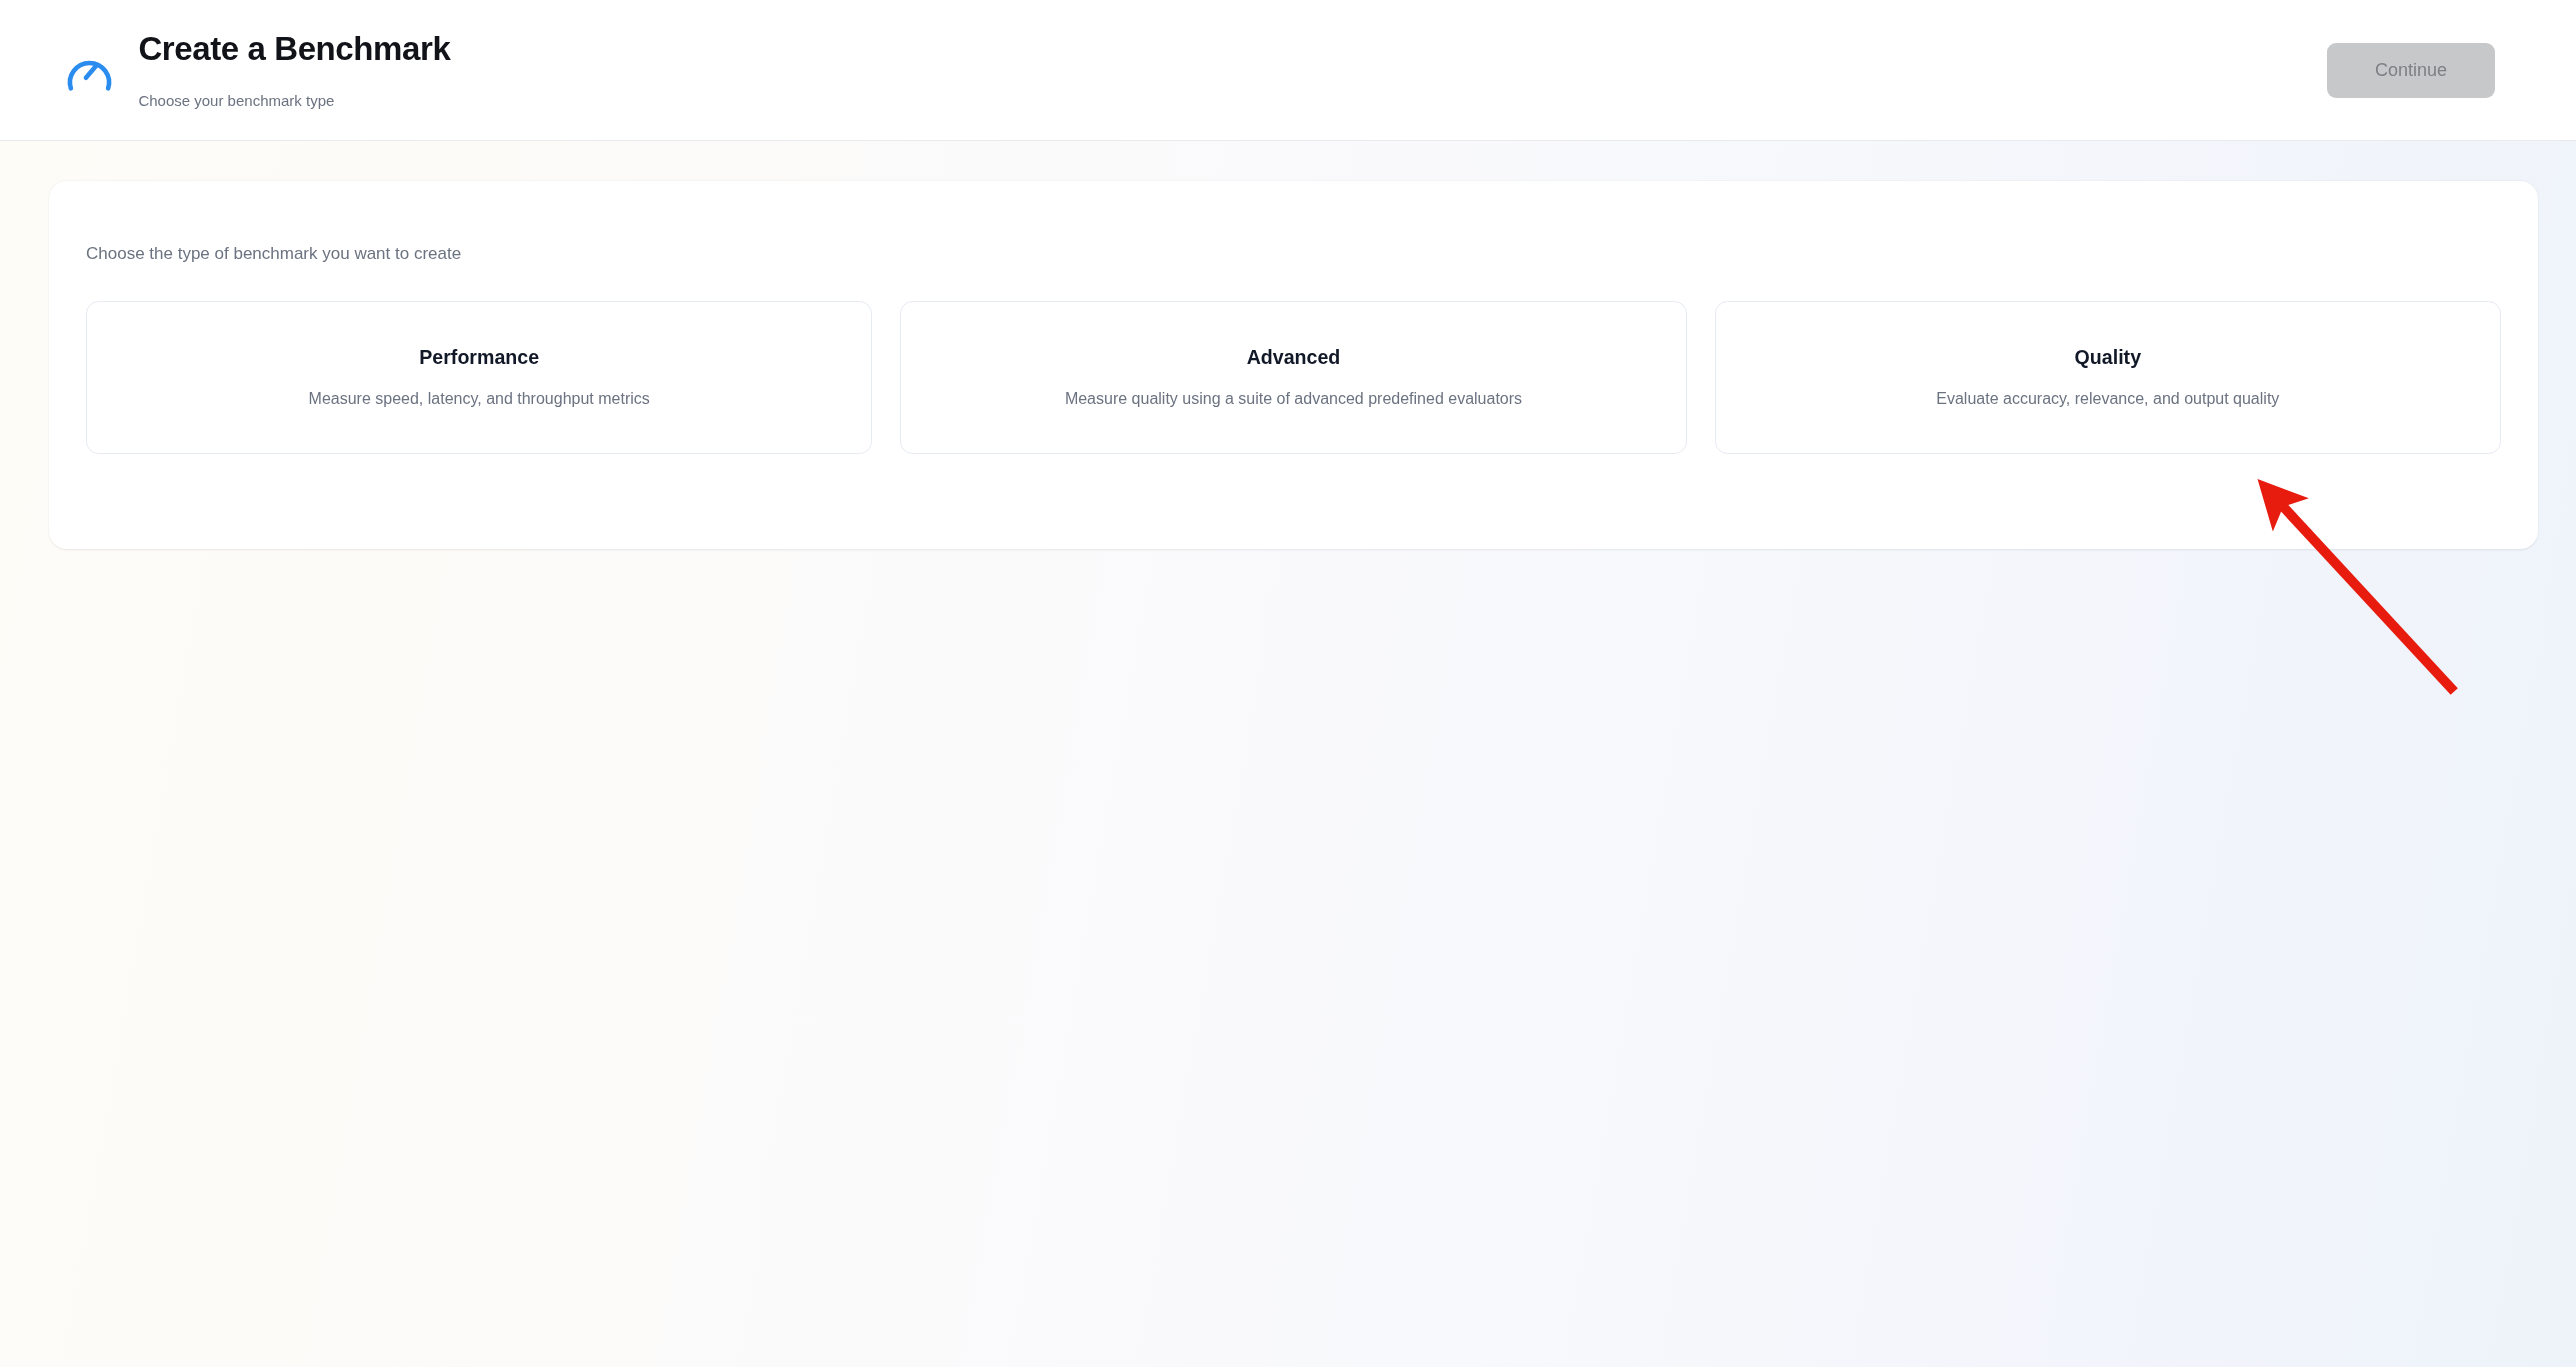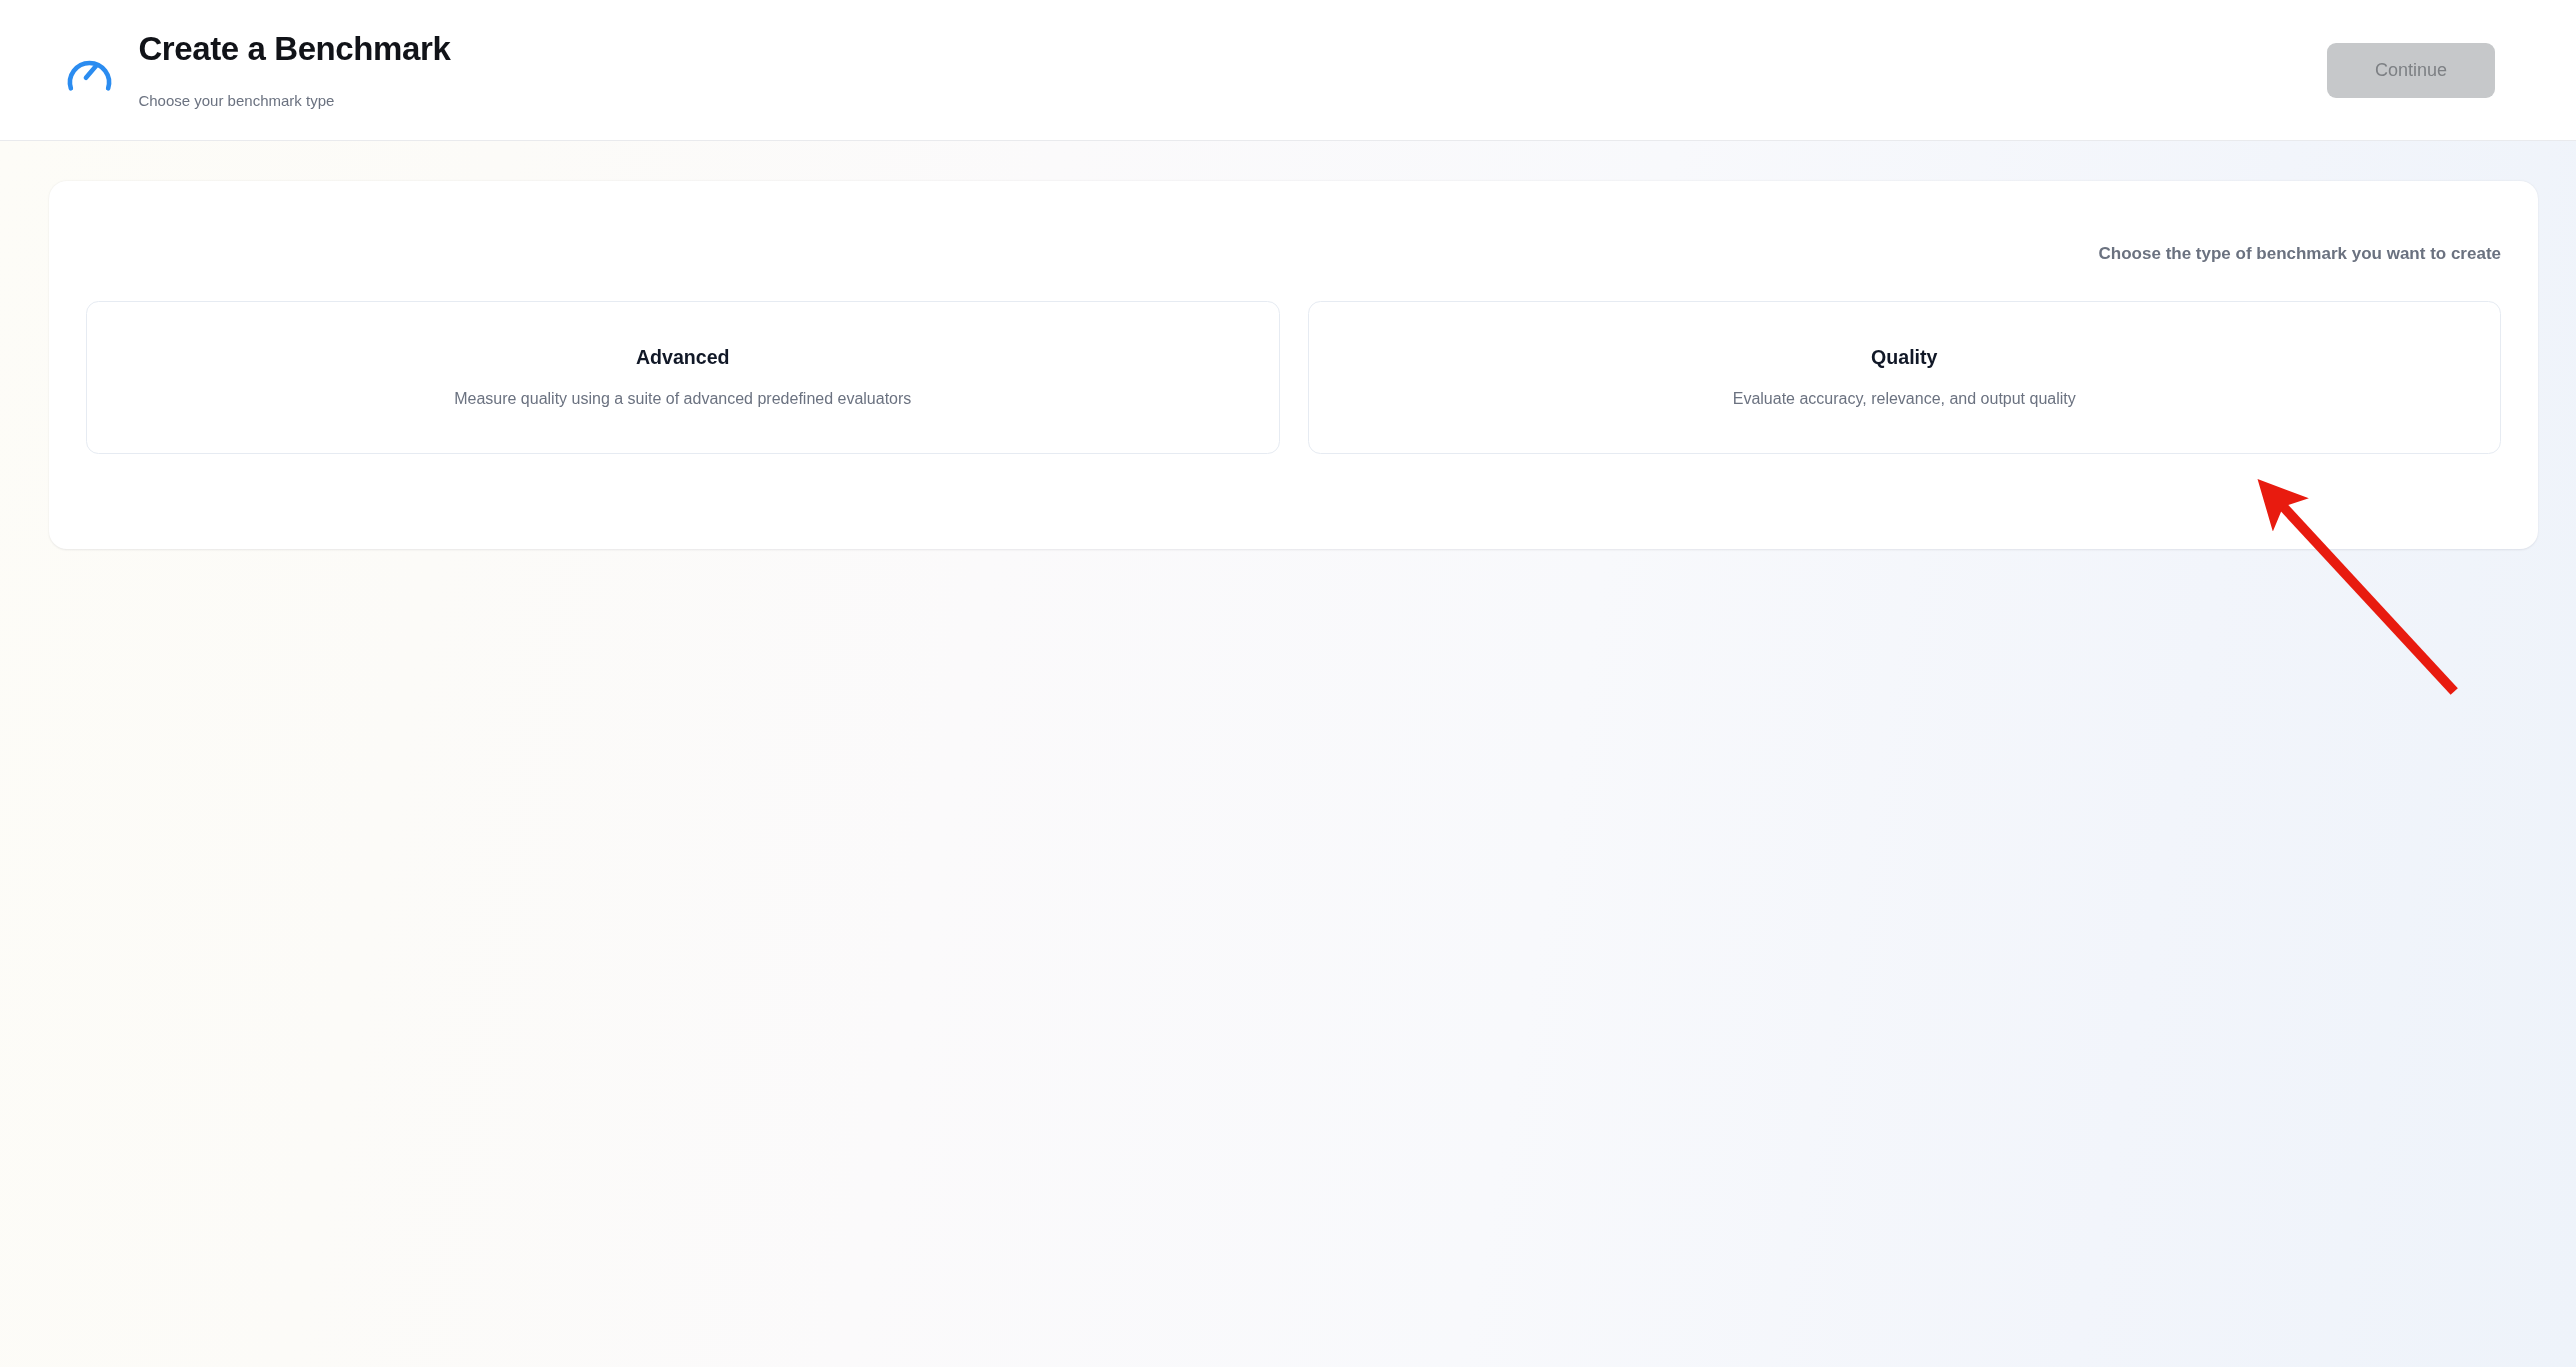--- a/index.html
+++ b/index.html
@@ -118,25 +118,24 @@
   .panel-title {
     font-size: 24px;
     font-weight: 700;
     color: #111827;
     letter-spacing: -0.2px;
     line-height: 1.2;
   }
 
   .panel-subtitle {
     font-size: 17px;
-    font-weight: 700;
+    font-weight: 400;
     color: #6b7280;
     margin-top: 23px;
     line-height: 1.25;
-    text-align: right;
   }
 
   
   .options-row {
     display: flex;
     gap: 28px;
     margin-top: 37px;
   }
 
   .option-card {
@@ -201,20 +200,24 @@
   <div class="header-right">
     <button class="continue-button" disabled="">Continue</button>
   </div>
 </div>
 
 <div class="panel">
   <div class="panel-subtitle">Choose the type of benchmark you want to create</div>
 
   <div class="options-row">
 
+    <div class="option-card">
+      <div class="option-title">Performance</div>
+      <div class="option-desc">Measure speed, latency, and throughput metrics</div>
+    </div>
 
     <div class="option-card">
       <div class="option-title">Advanced</div>
       <div class="option-desc">Measure quality using a suite of advanced predefined evaluators</div>
     </div>
 
     <div class="option-card">
       <div class="option-title">Quality</div>
       <div class="option-desc">Evaluate accuracy, relevance, and output quality</div>
     </div>

